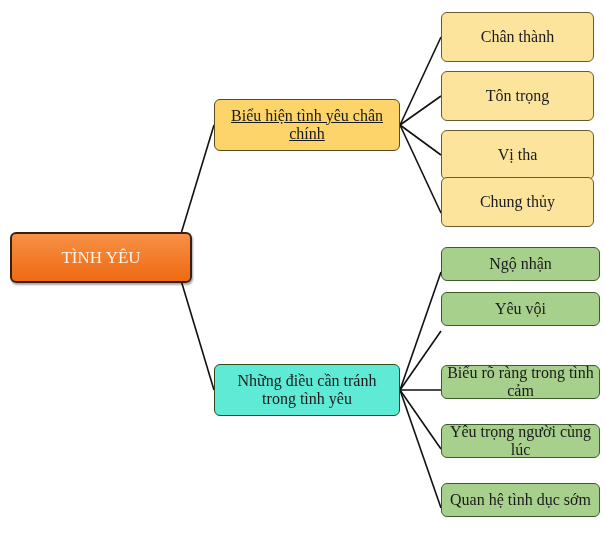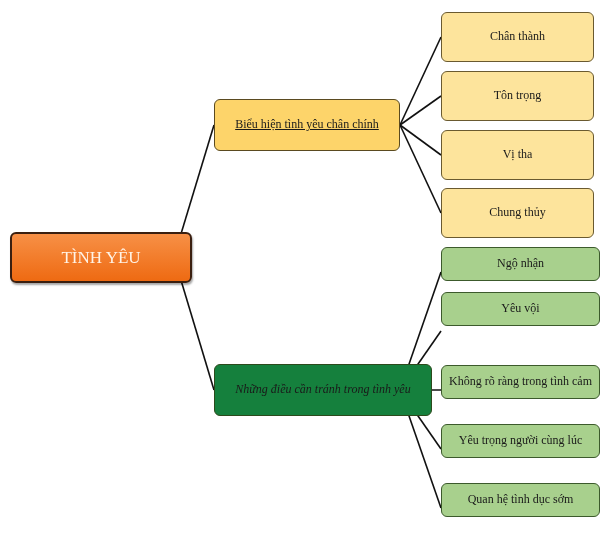--- a/index.html
+++ b/index.html
@@ -1,28 +1,28 @@
 <!DOCTYPE html>
 <html><head>
 <meta charset="utf-8">
 <style>
   html, body { margin: 0; padding: 0; background: #ffffff; }
   body { width: 606px; height: 540px; position: relative; overflow: hidden;
          font-family: "Liberation Serif", "DejaVu Serif", serif; }
   svg.lines { position: absolute; left: 0; top: 0; width: 606px; height: 540px; }
   .node { position: absolute; box-sizing: border-box; display: flex; align-items: center;
           justify-content: center; text-align: center; border-radius: 6px; line-height: 1.15;
-          color: #1a1a1a; font-size: 12px; padding: 0 4px; }
+          color: #1a1a1a; font-size: 16px; padding: 0 4px; }
   .root { left: 10px; top: 232px; width: 182px; height: 51px;
           background: linear-gradient(#f79046, #ee6a12); border: 2px solid #3a1f10;
           color: #fff3e6; font-size: 17px; box-shadow: 1px 2px 2px rgba(0,0,0,0.35); }
   .branch1 { left: 214px; top: 99px; width: 186px; height: 52px;
              background: #fdd46a; border: 1px solid #5a4a20; text-decoration: underline; }
-  .branch2 { left: 214px; top: 364px; width: 218px; height: 52px;
-             background: #15803d; border: 1px solid #2c4a1c; font-style: italic; }
+  .branch2 { left: 214px; top: 364px; width: 186px; height: 52px;
+             background: #5eead4; border: 1px solid #2c4a1c; }
   .leaf-y { left: 441px; width: 153px; height: 50px; background: #fde49c; border: 1px solid #6a5a30; }
   .leaf-g { left: 441px; width: 159px; height: 34px; background: #a8d08d; border: 1px solid #3c5a2c; }
 </style>
 </head>
 <body>
 
 <svg class="lines" viewBox="0 0 606 540">
   <g stroke="#111" stroke-width="1.6" fill="none">
     <line x1="174" y1="257" x2="214" y2="125"></line>
     <line x1="174" y1="257" x2="214" y2="390"></line>
@@ -39,19 +39,19 @@
 </svg>
 
 <div class="node root">TÌNH YÊU</div>
 
 <div class="node branch1">Biểu hiện tình yêu chân chính</div>
 <div class="node branch2">Những điều cần tránh trong tình yêu</div>
 
 <div class="node leaf-y" style="top:12px">Chân thành</div>
 <div class="node leaf-y" style="top:71px">Tôn trọng</div>
 <div class="node leaf-y" style="top:130px">Vị tha</div>
-<div class="node leaf-y" style="top:188px">Chung thủy</div>
+<div class="node leaf-y" style="top:177px">Chung thủy</div>
 
 <div class="node leaf-g" style="top:247px">Ngộ nhận</div>
 <div class="node leaf-g" style="top:292px">Yêu vội</div>
-<div class="node leaf-g" style="top:365px">Không rõ ràng trong tình cảm</div>
+<div class="node leaf-g" style="top:365px">Biểu rõ ràng trong tình cảm</div>
 <div class="node leaf-g" style="top:424px">Yêu trọng người cùng lúc</div>
 <div class="node leaf-g" style="top:483px">Quan hệ tình dục sớm</div>
 
 </body></html>

